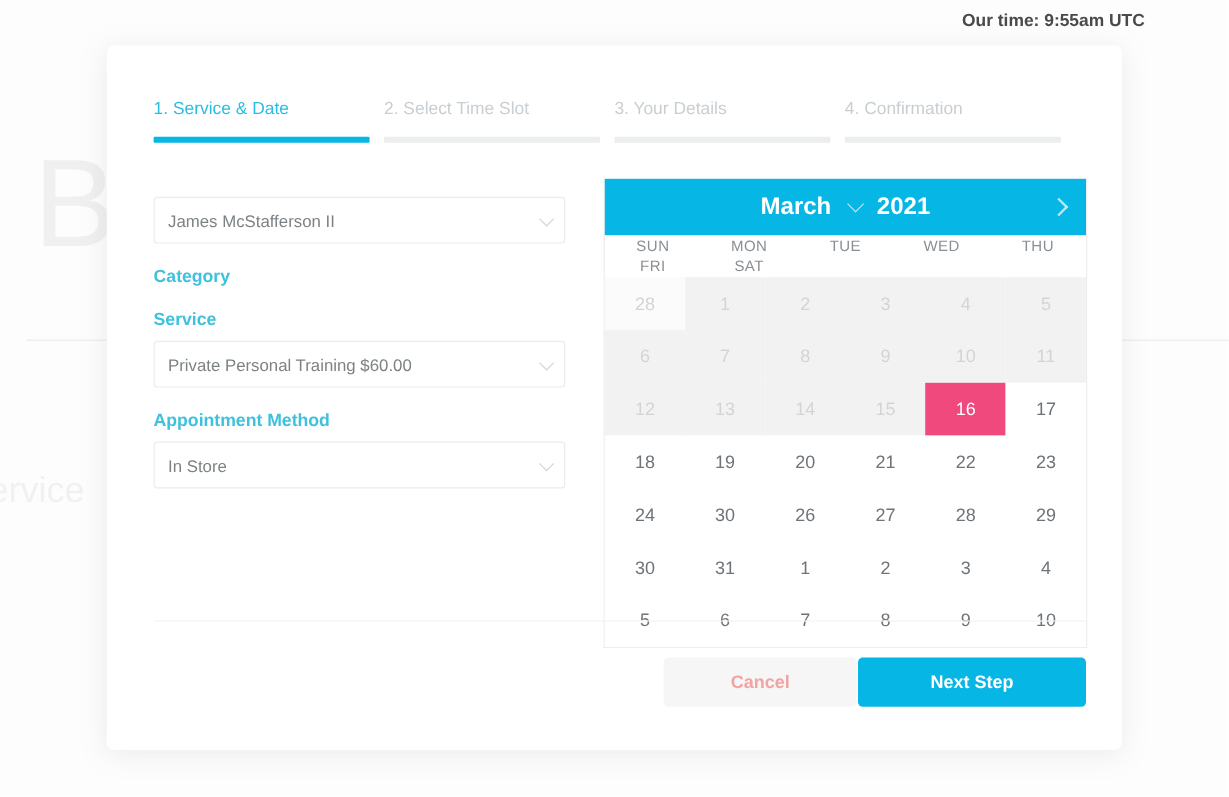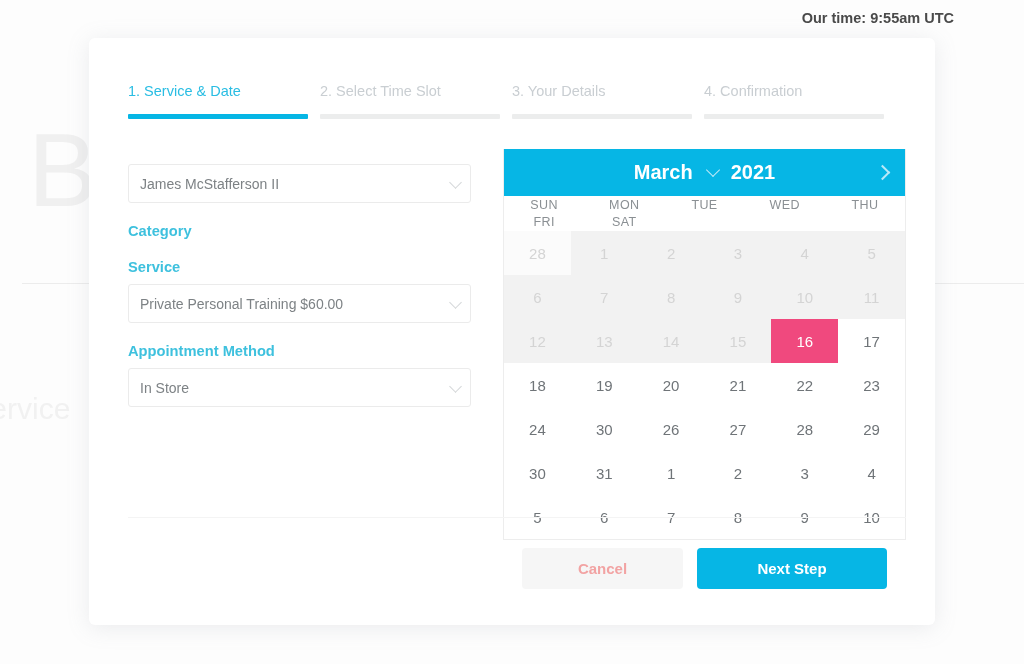--- a/index.html
+++ b/index.html
@@ -231,24 +231,24 @@
   .footer-divider {
     position: absolute;
     left: 39px;
     right: 29px;
     top: 479px;
     height: 1px;
     background: #f4f4f4;
   }
   .footer {
     position: absolute;
-    right: 48px;
+    right: 30px;
     top: 510px;
     display: flex;
-    gap: 14px;
+    gap: 1px;
     align-items: flex-end;
   }
   .btn {
     height: 41px;
     border-radius: 4px;
     display: flex;
     align-items: center;
     justify-content: center;
     font-size: 15px;
     font-weight: bold;

